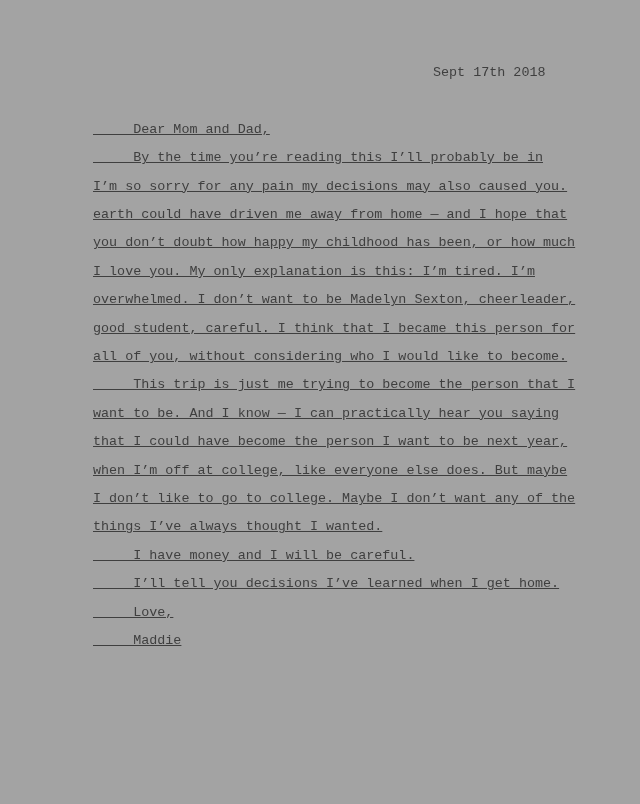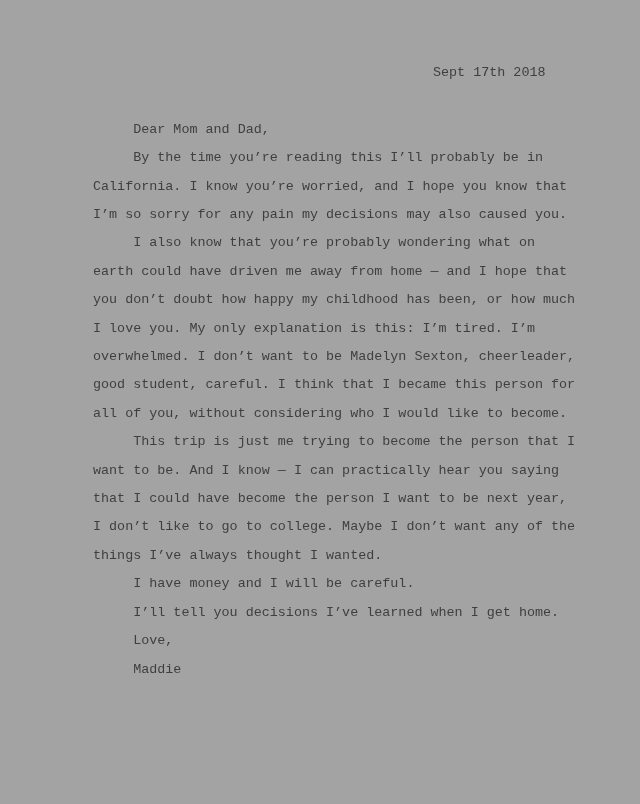--- a/index.html
+++ b/index.html
@@ -22,42 +22,42 @@
   }
   .date-line {
     margin-left: 340px;
     white-space: pre;
   }
   .letter-body {
     margin-top: 28.4px;
   }
   .line {
     white-space: pre;
+    text-decoration: underline;
   }
 </style>
 </head>
 <body>
 
 <div class="page">
   <div class="date-line">Sept 17th 2018</div>
   <div class="letter-body" id="letter-body">
       <div class="line">     Dear Mom and Dad,</div>
       <div class="line">     By the time you’re reading this I’ll probably be in</div>
-      <div class="line">California. I know you’re worried, and I hope you know that</div>
       <div class="line">I’m so sorry for any pain my decisions may also caused you.</div>
-      <div class="line">     I also know that you’re probably wondering what on</div>
       <div class="line">earth could have driven me away from home — and I hope that</div>
       <div class="line">you don’t doubt how happy my childhood has been, or how much</div>
       <div class="line">I love you. My only explanation is this: I’m tired. I’m</div>
       <div class="line">overwhelmed. I don’t want to be Madelyn Sexton, cheerleader,</div>
       <div class="line">good student, careful. I think that I became this person for</div>
       <div class="line">all of you, without considering who I would like to become.</div>
       <div class="line">     This trip is just me trying to become the person that I</div>
       <div class="line">want to be. And I know — I can practically hear you saying</div>
       <div class="line">that I could have become the person I want to be next year,</div>
+      <div class="line">when I’m off at college, like everyone else does. But maybe</div>
       <div class="line">I don’t like to go to college. Maybe I don’t want any of the</div>
       <div class="line">things I’ve always thought I wanted.</div>
       <div class="line">     I have money and I will be careful.</div>
       <div class="line">     I’ll tell you decisions I’ve learned when I get home.</div>
       <div class="line">     Love,</div>
       <div class="line">     Maddie</div>
     </div>
 </div>
 
 </body></html>

